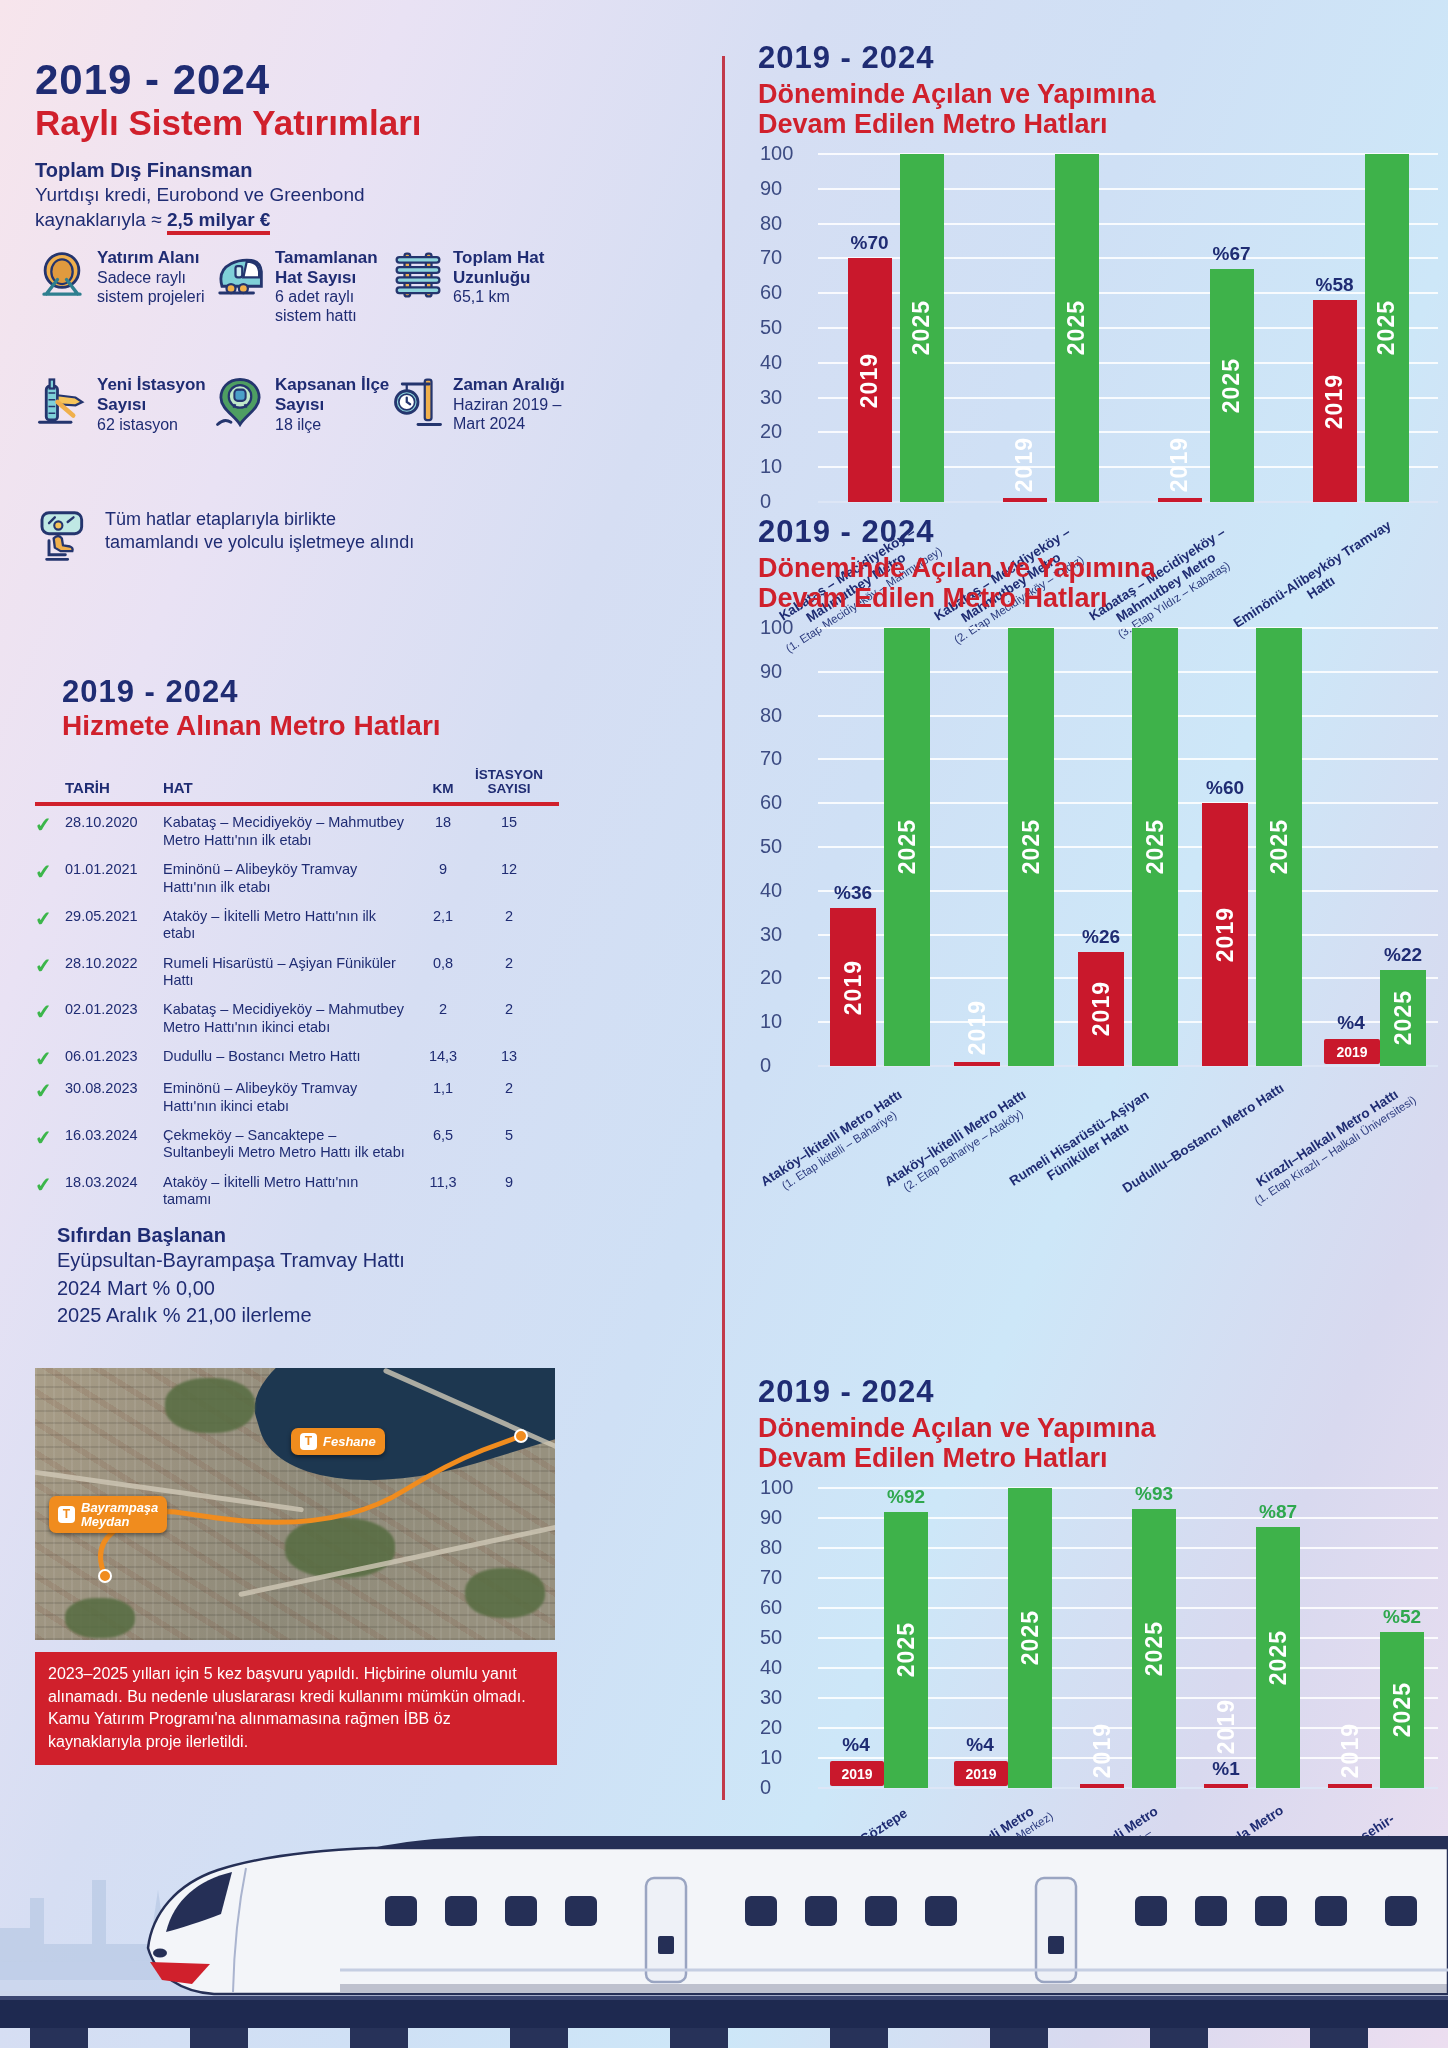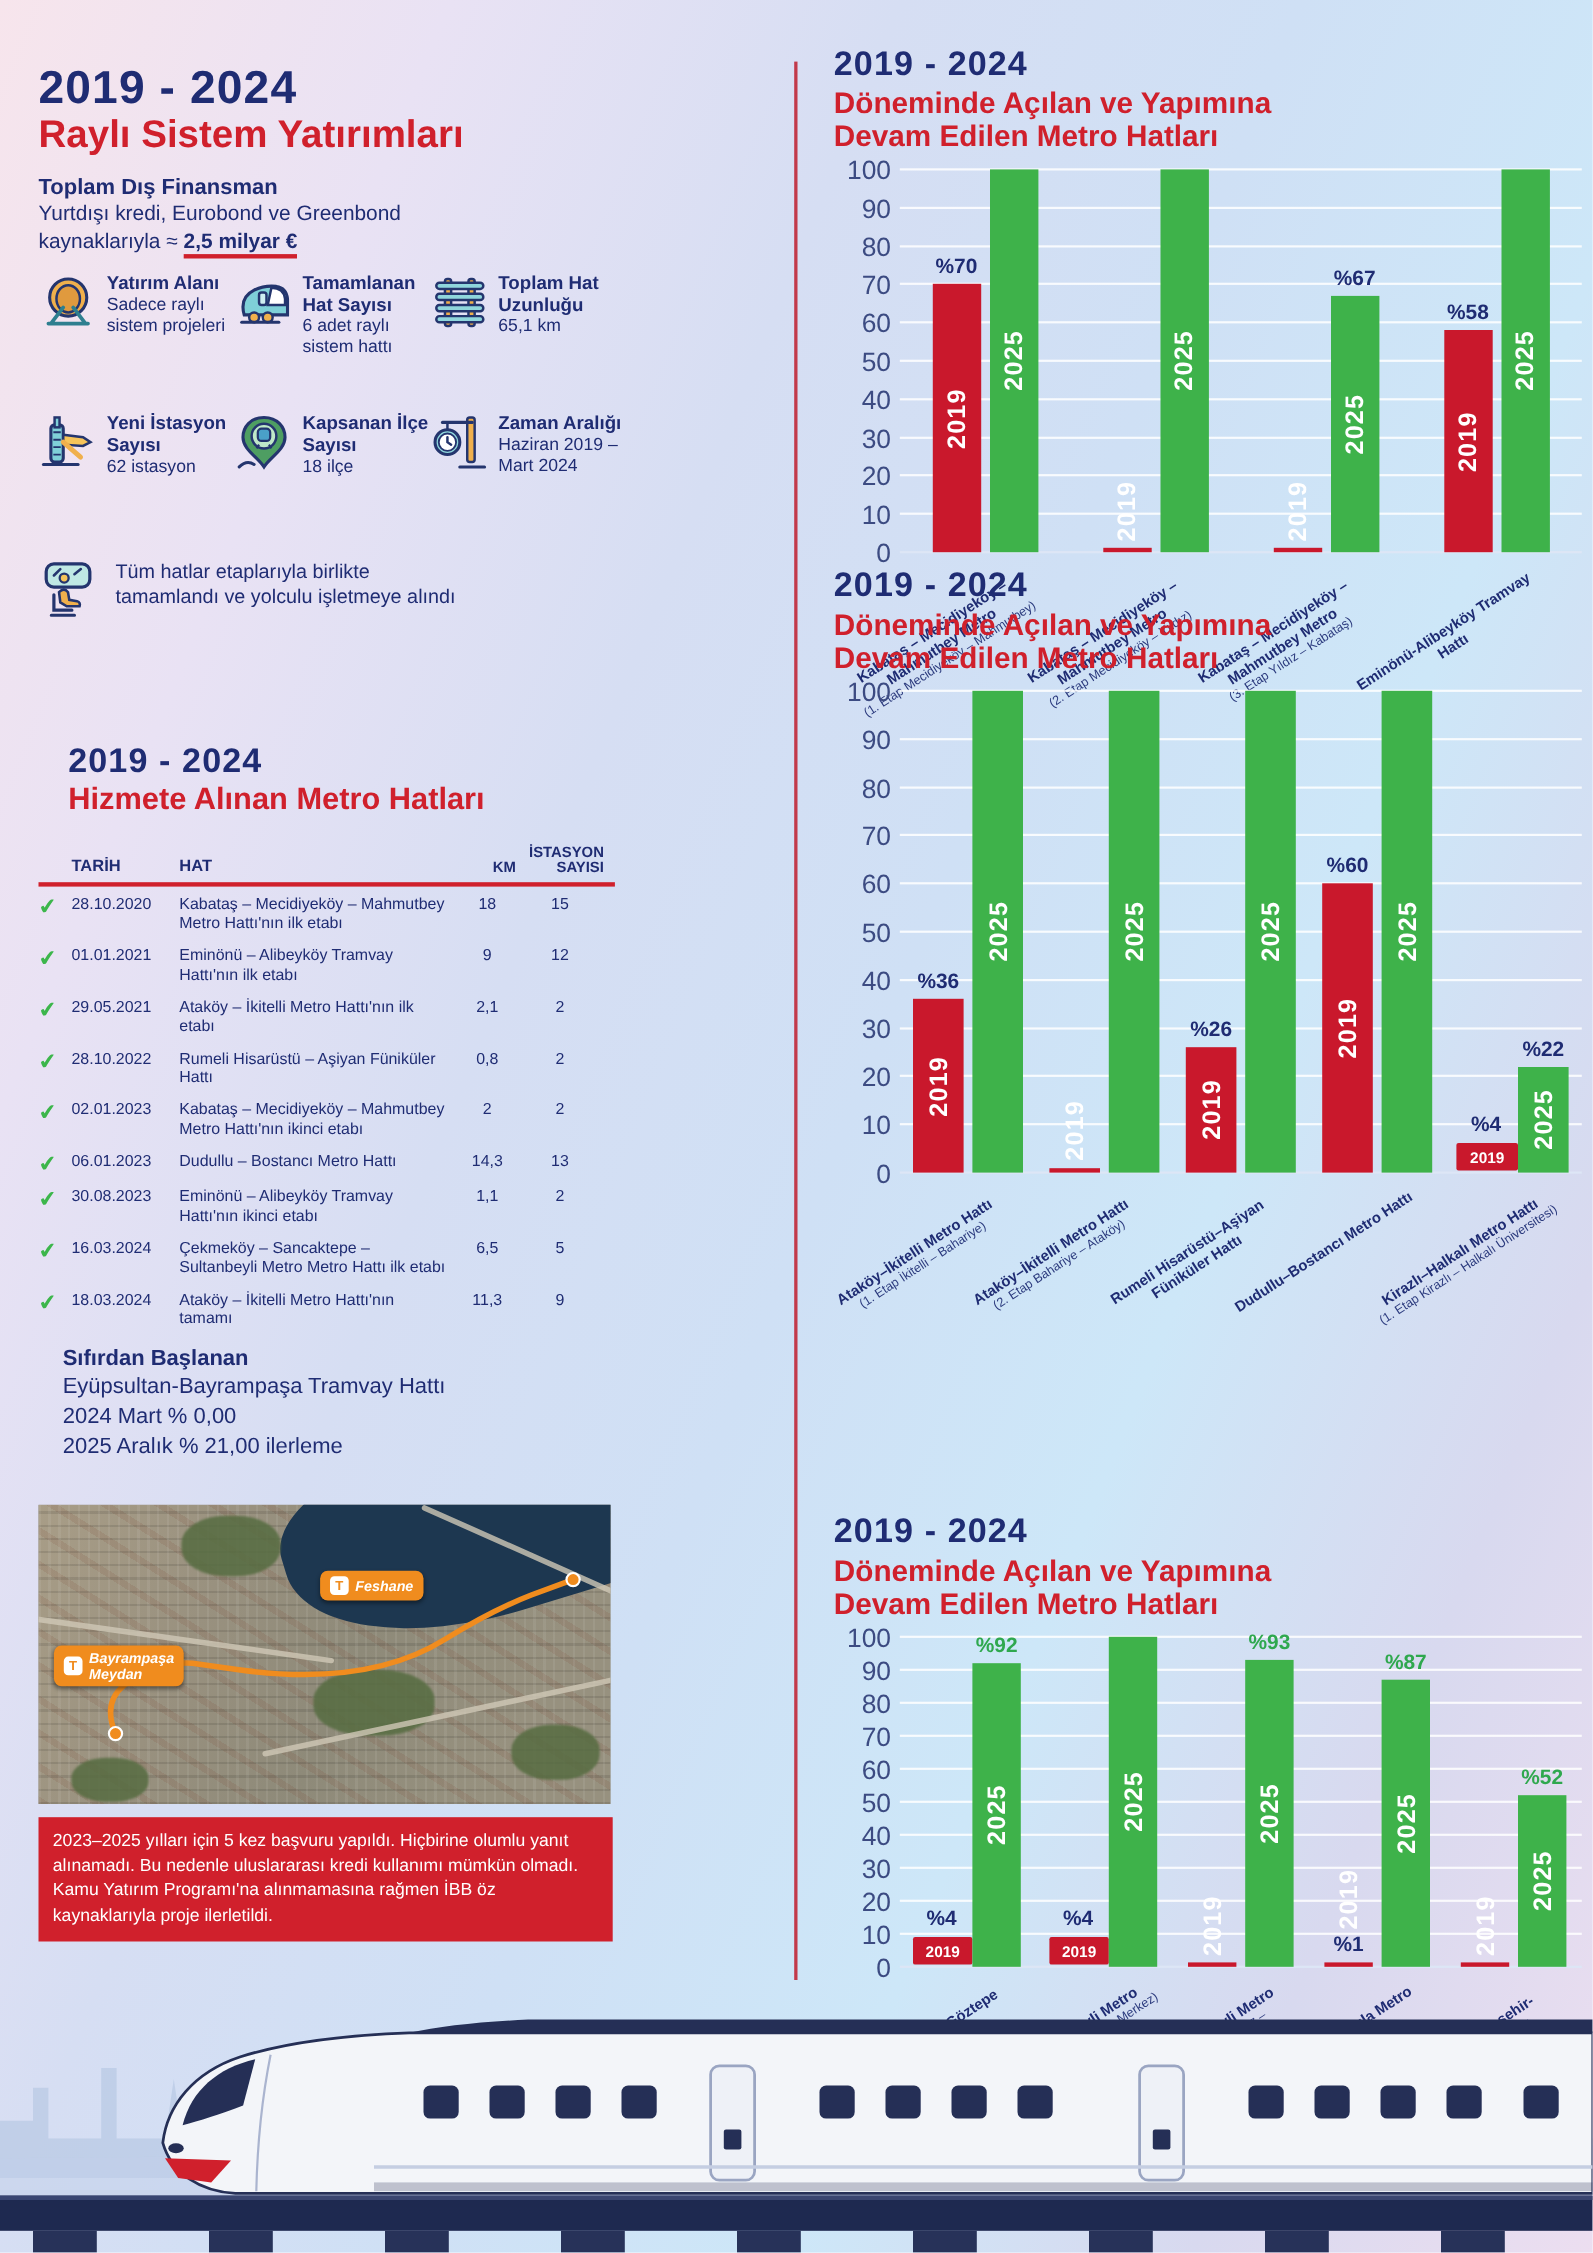--- a/index.html
+++ b/index.html
@@ -29,21 +29,21 @@
   .note-text{font-size:18px;font-weight:400;color:#1f2c73;line-height:1.3;width:330px;}
 
   .section2{position:absolute;left:62px;top:676px;}
   .section2 .title-years{font-size:31px;}
   .section2 .title-main{font-size:28px;}
 
   .mtable{position:absolute;left:35px;top:768px;width:524px;font-size:14.5px;color:#1f2c73;}
   .trow{display:grid;grid-template-columns:30px 98px 254px 52px 80px;align-items:start;}
   .thead{font-weight:800;font-size:15px;align-items:end;padding-bottom:6px;
     border-bottom:4px solid #d0202c;}
-  .th-st{text-align:right;font-size:13.5px;line-height:1.05;}
+  .th-st{text-align:center;font-size:13.5px;line-height:1.05;}
   .tbody .trow{padding:8px 0 4px 0;}
   .c-check{color:#3cb64b;font-size:20px;font-weight:800;line-height:1;transform:rotate(-6deg);}
   .c-km,.c-st{text-align:center;}
   .c-line{line-height:1.2;padding-right:10px;}
 
   .zero{position:absolute;left:35px;top:1224px;width:520px;color:#1f2c73;margin-left:22px;}
   .zero-head{font-size:20px;font-weight:800;}
   .zero-line{font-size:20px;line-height:1.38;}
 
   
@@ -71,21 +71,21 @@
   
   .divider{position:absolute;left:722px;top:56px;width:3px;height:1744px;background:#c2394a;}
 
   
   .chart{position:absolute;left:758px;width:690px;}
   .chart .title-years{font-size:31px;}
   .chart .title-main{font-size:27px;line-height:1.12;}
   .plot{position:absolute;left:60px;width:620px;}
   .gridline{position:absolute;left:0;right:0;height:2px;background:rgba(255,255,255,.85);}
   .baseline{background:#dde6f6;}
-  .ytick{position:absolute;left:-58px;width:50px;text-align:right;font-size:24px;color:#3c4b82;}
+  .ytick{position:absolute;left:-58px;width:50px;font-size:20px;color:#3c4b82;}
   .bar{position:absolute;bottom:0;display:flex;align-items:center;justify-content:center;}
   .bar-red{background:#c9182c;}
   .bar-green{background:#3eb24a;}
   .year-v{writing-mode:vertical-rl;transform:rotate(180deg);color:#fff;font-weight:800;
     font-size:23px;letter-spacing:1px;white-space:nowrap;}
   .year-above{position:absolute;display:flex;justify-content:center;}
   .badge2019{position:absolute;bottom:2px;height:25px;background:#c9182c;color:#fff;font-size:14px;
     font-weight:700;display:flex;align-items:center;justify-content:center;border-radius:2px;}
   .pct{position:absolute;transform:translateX(-50%);font-weight:800;font-size:19px;white-space:nowrap;}
   .cats{position:absolute;left:60px;width:620px;height:220px;}

